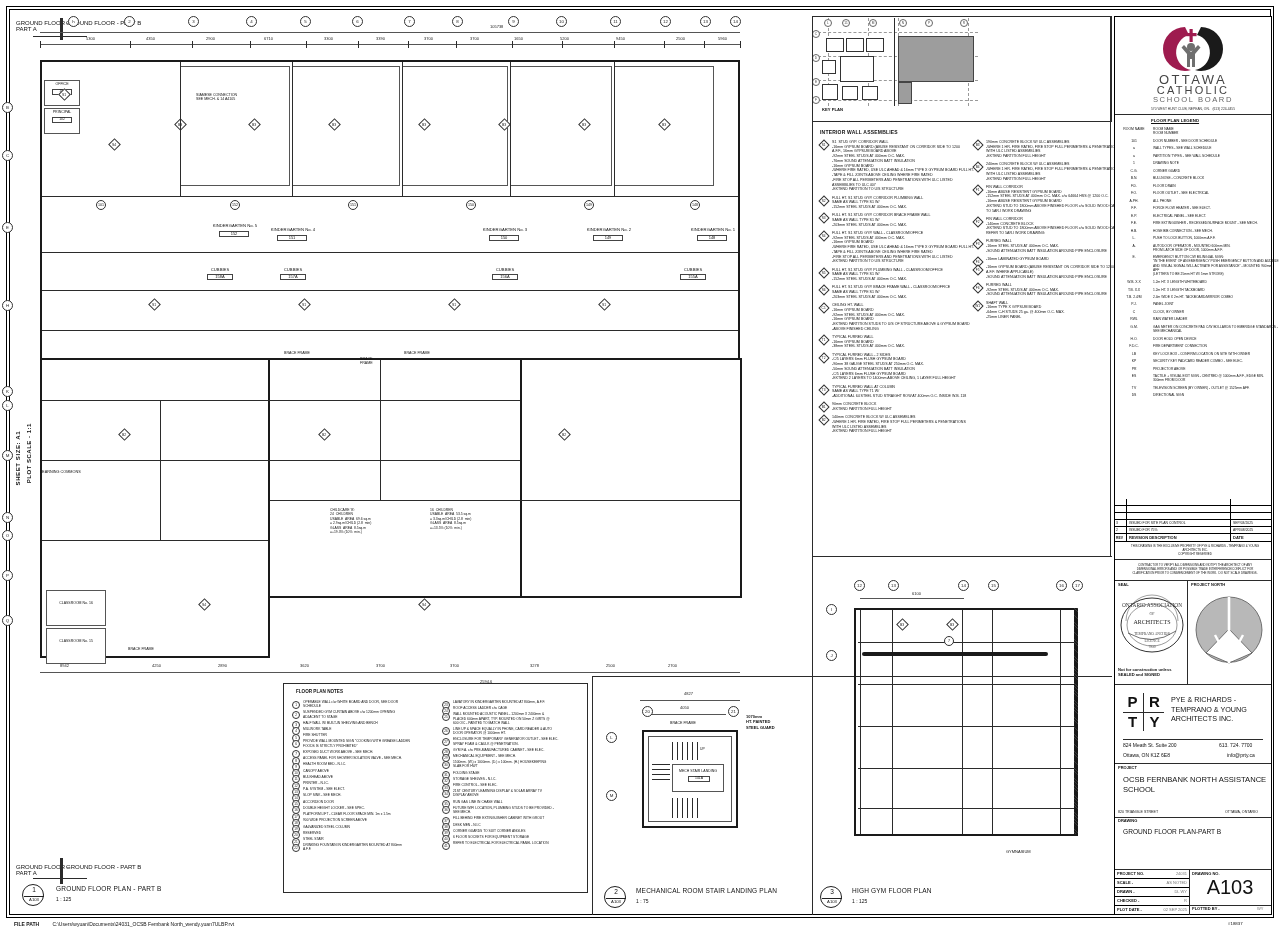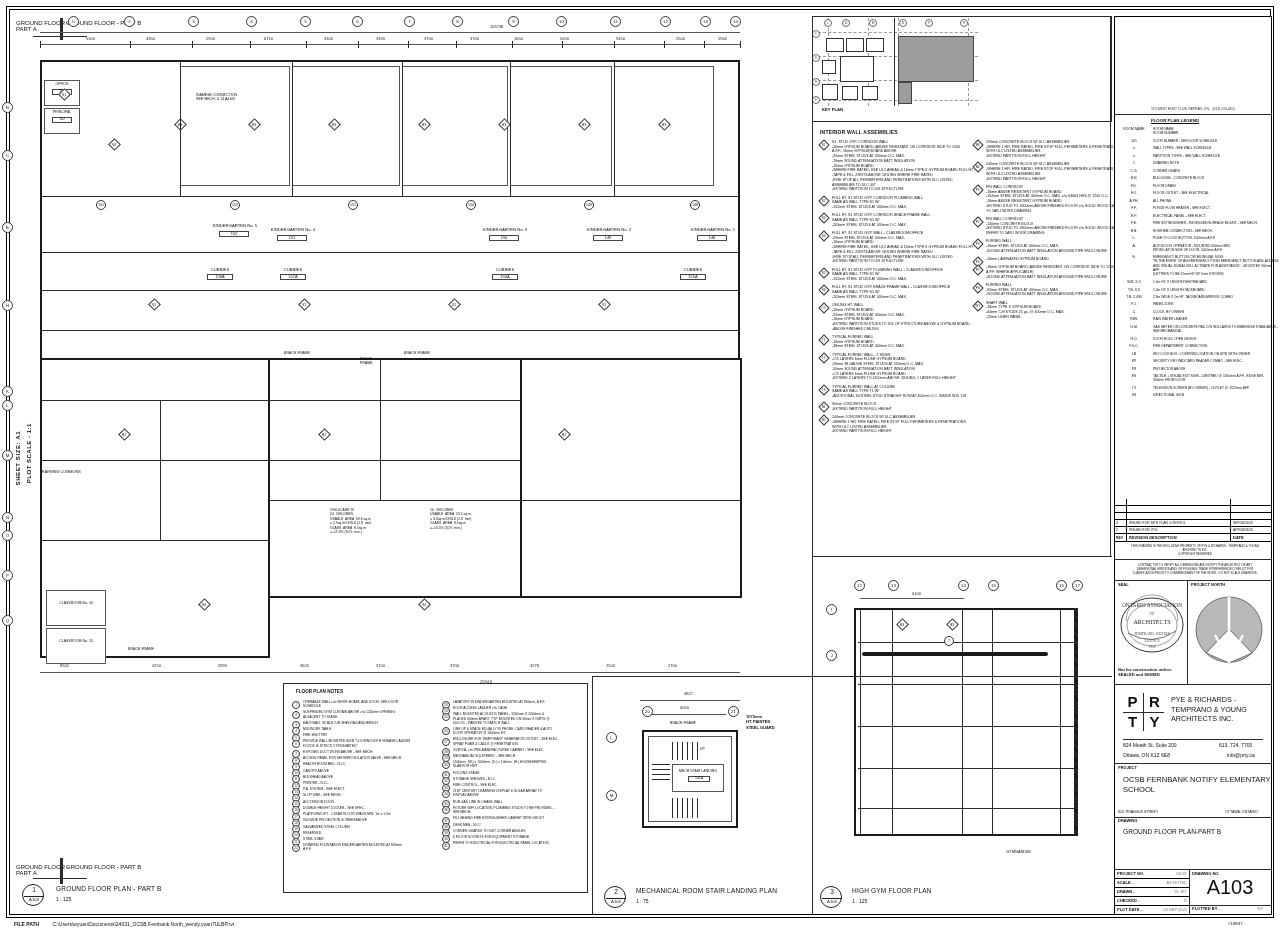--- a/index.html
+++ b/index.html
@@ -920,20 +920,33 @@
       <div class="n">3</div>
       <div class="bar"></div>
       <div class="s">A103</div>
     </div>
     <div class="t dt-title" style="left:32px;top:2px;">HIGH GYM FLOOR PLAN</div>
     <div class="t dt-scale" style="left:32px;top:13px;">1 : 125</div>
   </div>
 
   <div class="bx" id="tb">
 
+    <div id="logo-wrap">
+      <svg width="156" height="58" viewBox="0 0 156 58" style="display:block;margin:4px auto 0;">
+        <path d="M78 6 a22 22 0 0 0 0 44 a22 22 0 0 0 6 -1 a18 18 0 0 1 -2 -35 z" transform="translate(-8,0)" fill="#9e1b4f"></path>
+        <path d="M78 6 a22 22 0 0 1 0 44 a22 22 0 0 1 -6 -1 a18 18 0 0 0 2 -35 z" transform="translate(8,0)" fill="#1a1a1a"></path>
+        <rect x="74.5" y="8" width="3.2" height="13" fill="#9e1b4f"></rect>
+        <rect x="70.6" y="12" width="11" height="3.2" fill="#9e1b4f"></rect>
+        <circle cx="76" cy="26" r="4" fill="#6f6f6f"></circle>
+        <path d="M76 31 L69 24 L66.5 26.5 L72 33 L72 46 L75 46 L75 38 L77 38 L77 46 L80 46 L80 33 L85.5 26.5 L83 24 Z" fill="#6f6f6f"></path>
+      </svg>
+      <div class="t logo-sub" style="left:0;top:56px;width:156px;font-size:13px;letter-spacing:2.4px;color:#444;">OTTAWA</div>
+      <div class="t logo-sub" style="left:0;top:68px;width:156px;font-size:11px;letter-spacing:2.2px;color:#444;">CATHOLIC</div>
+      <div class="t logo-sub" style="left:0;top:79px;width:156px;font-size:7.6px;letter-spacing:1.6px;color:#666;">SCHOOL BOARD</div>
+    </div>
     <div class="t logo-sub" style="left:0;top:91px;width:156px;font-size:3.3px;color:#333;">570 WEST HUNT CLUB, NEPEAN, ON.   (613) 224-4455</div>
     <div class="ln" style="left:0;top:97px;width:156px;height:1px;"></div>
 
     <div class="t u" style="left:36px;top:102px;font-size:4.4px;font-weight:bold;">FLOOR PLAN LEGEND</div>
     <div id="legend-list" style="position:absolute;left:2px;top:110px;width:152px;">
         <div class="lg-row" style="min-height: 10.6px;">
           <div class="lg-sym">ROOM NAME</div>
           <div class="lg-txt" style="white-space: pre;">ROOM NAME
 ROOM NUMBER</div>
         </div>
@@ -1152,21 +1165,21 @@
 TEMPRANO &amp; YOUNG
 ARCHITECTS INC.</div>
     <div class="ln" style="left:8px;top:722px;width:140px;height:.7px;"></div>
     <div class="t" style="left:8px;top:726px;font-size:5px;">824 Meath St. Suite 200</div>
     <div class="t" style="left:104px;top:726px;font-size:5px;">613. 724. 7700</div>
     <div class="t" style="left:8px;top:736px;font-size:5px;">Ottawa, ON K1Z 6E8</div>
     <div class="t" style="left:112px;top:736px;font-size:5px;">info@prty.ca</div>
     <div class="ln" style="left:0;top:746px;width:156px;height:1px;"></div>
 
     <div class="t bold" style="left:3px;top:749px;font-size:4px;">PROJECT</div>
-    <div class="t" style="left:8px;top:758px;width:148px;font-size:7.6px;line-height:1.35;">OCSB FERNBANK NOTIFY ELEMENTARY
+    <div class="t" style="left:8px;top:758px;width:148px;font-size:7.6px;line-height:1.35;">OCSB FERNBANK NORTH ASSISTANCE
 SCHOOL</div>
     <div class="t" style="left:3px;top:794px;font-size:3.6px;">820 TRIANGLE STREET</div>
     <div class="t" style="left:110px;top:794px;font-size:3.6px;">OTTAWA, ONTARIO</div>
     <div class="ln" style="left:0;top:800px;width:156px;height:1px;"></div>
 
     <div class="t bold" style="left:3px;top:802px;font-size:4px;">DRAWING</div>
     <div class="t" style="left:8px;top:812px;width:148px;font-size:6.6px;">GROUND FLOOR PLAN-PART B</div>
     <div class="ln" style="left:0;top:852px;width:156px;height:1px;"></div>
 
     <div id="tb-fields" style="position:absolute;left:0;top:853px;width:74px;">

